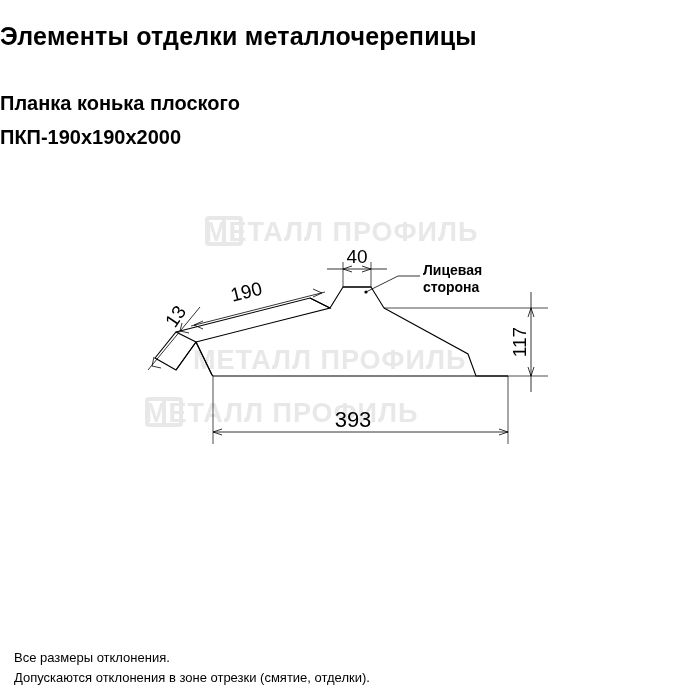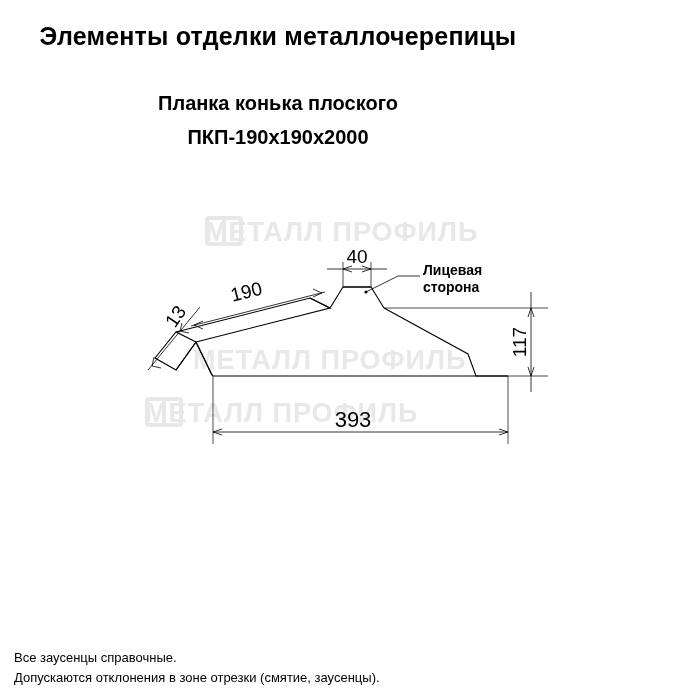--- a/index.html
+++ b/index.html
@@ -20,21 +20,21 @@
     width: 700px;
     height: 700px;
   }
 
   
   .title-block {
     position: absolute;
     top: 20px;
     left: 0;
     width: 556px;
-    text-align: center;
+    text-align: left;
   }
   .main-title {
     font-size: 25px;
     font-weight: bold;
     letter-spacing: 0.2px;
     margin: 0;
     line-height: 32px;
   }
   .sub-title {
     font-size: 20px;
@@ -212,17 +212,17 @@
         <path d="M 366,112 L 398,96 L 420,96" stroke="#000" stroke-width="0.8" fill="none"></path>
         <circle cx="366" cy="112" r="1.6" fill="#000"></circle>
         <text x="423" y="95" font-size="14" font-weight="bold">Лицевая</text>
         <text x="423" y="112" font-size="14" font-weight="bold">сторона</text>
       </g>
 
     </svg>
   </div>
 
   <div class="footer">
-    <div>Все заусенцы справочные.</div>
-    <div>Допускаются отклонения в зоне отрезки (смятие, заусенцы).</div>
+    <div>Все размеры отклонения.</div>
+    <div>Допускаются отклонения в зоне отрезки (смятие, отделки).</div>
   </div>
 
 </div>
 
 </body></html>

